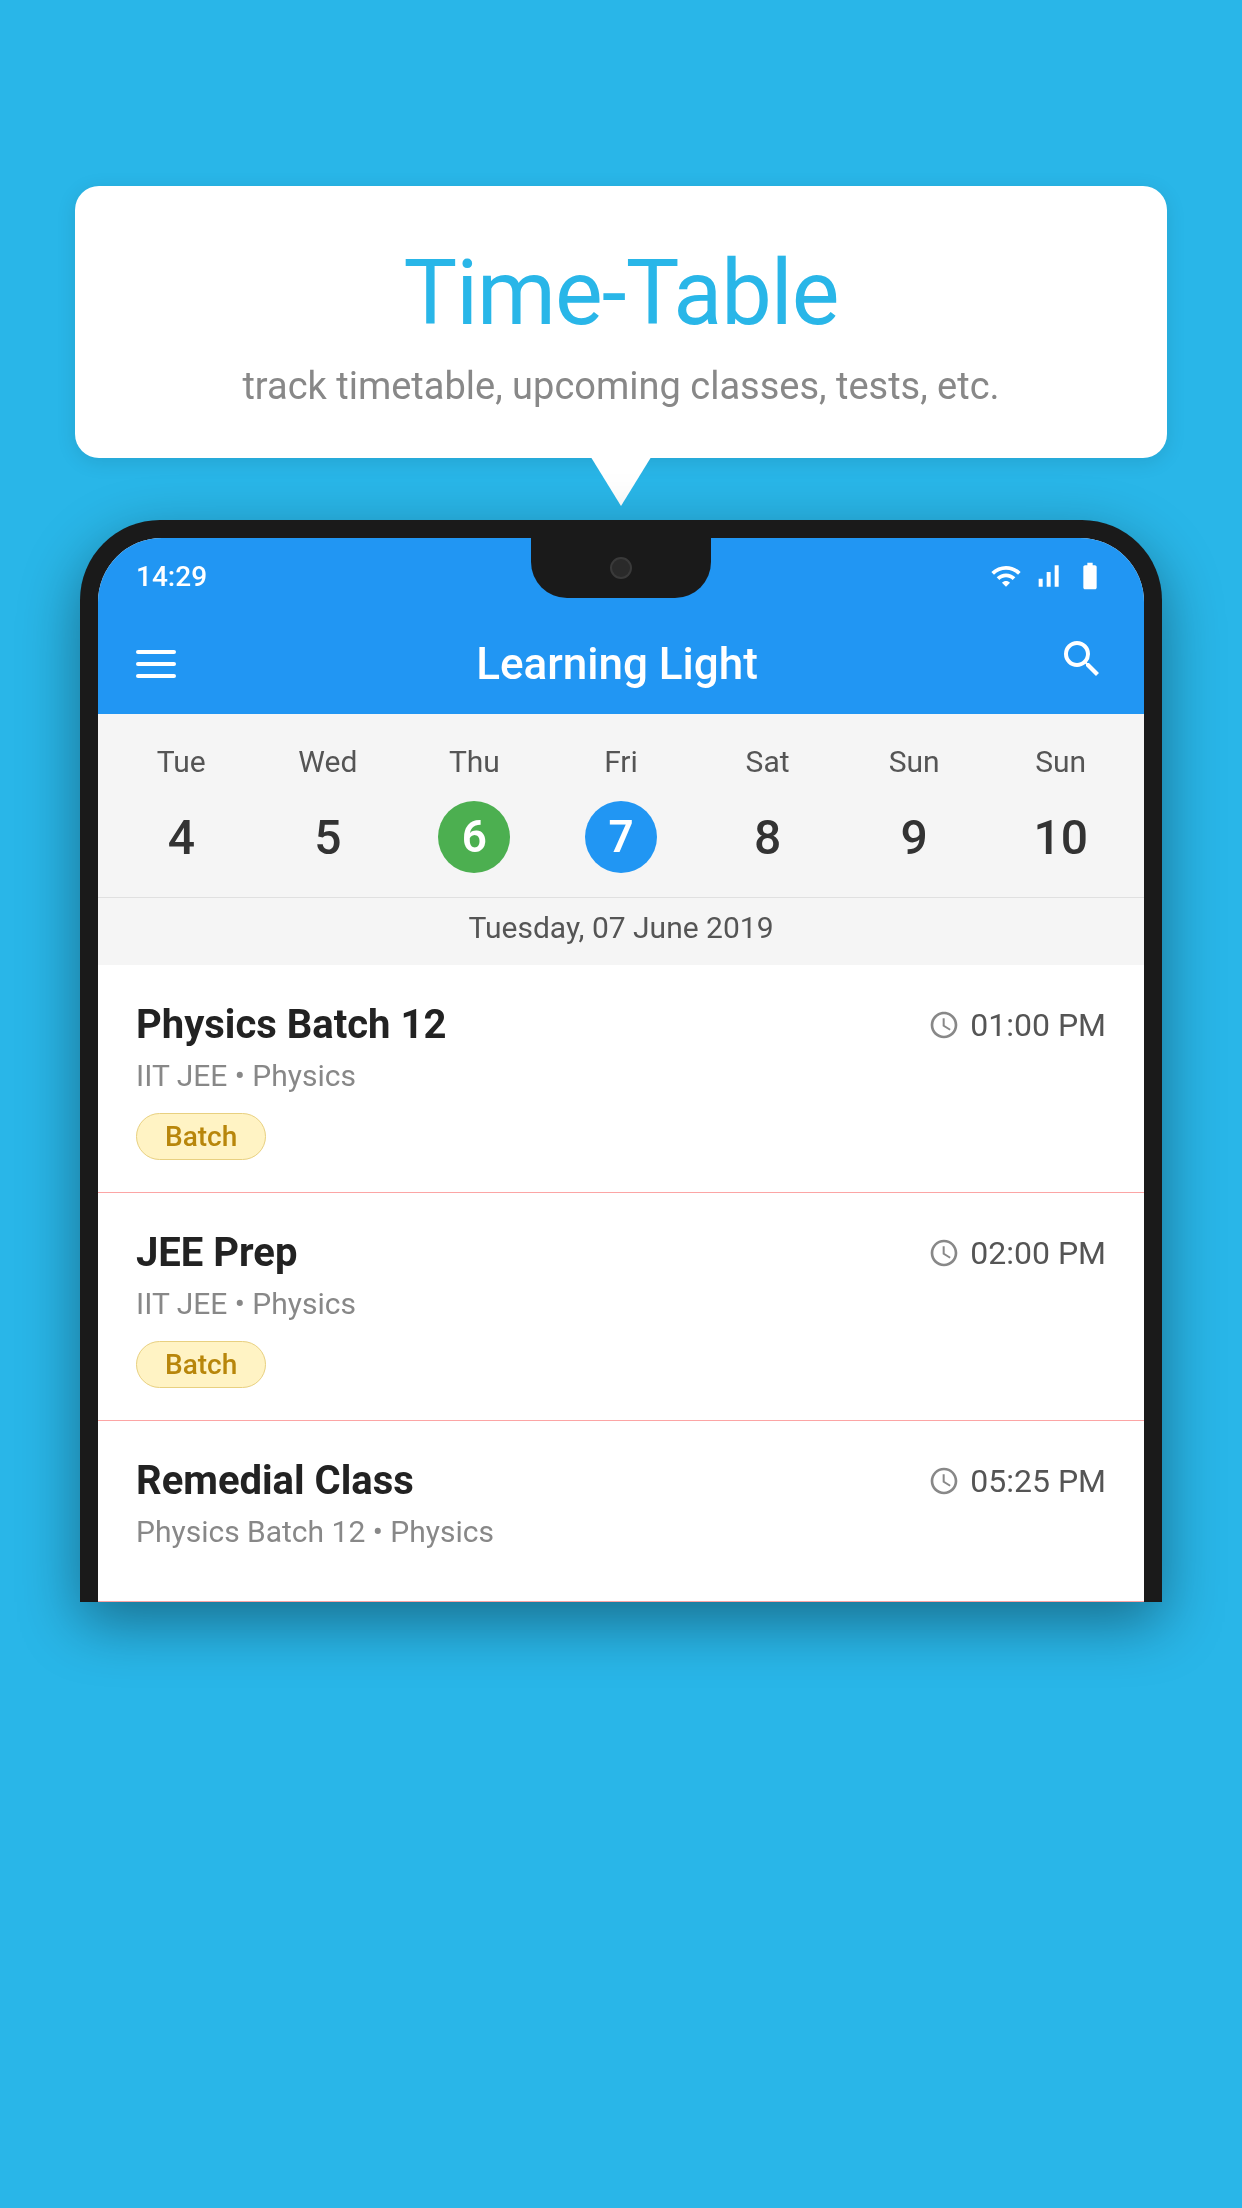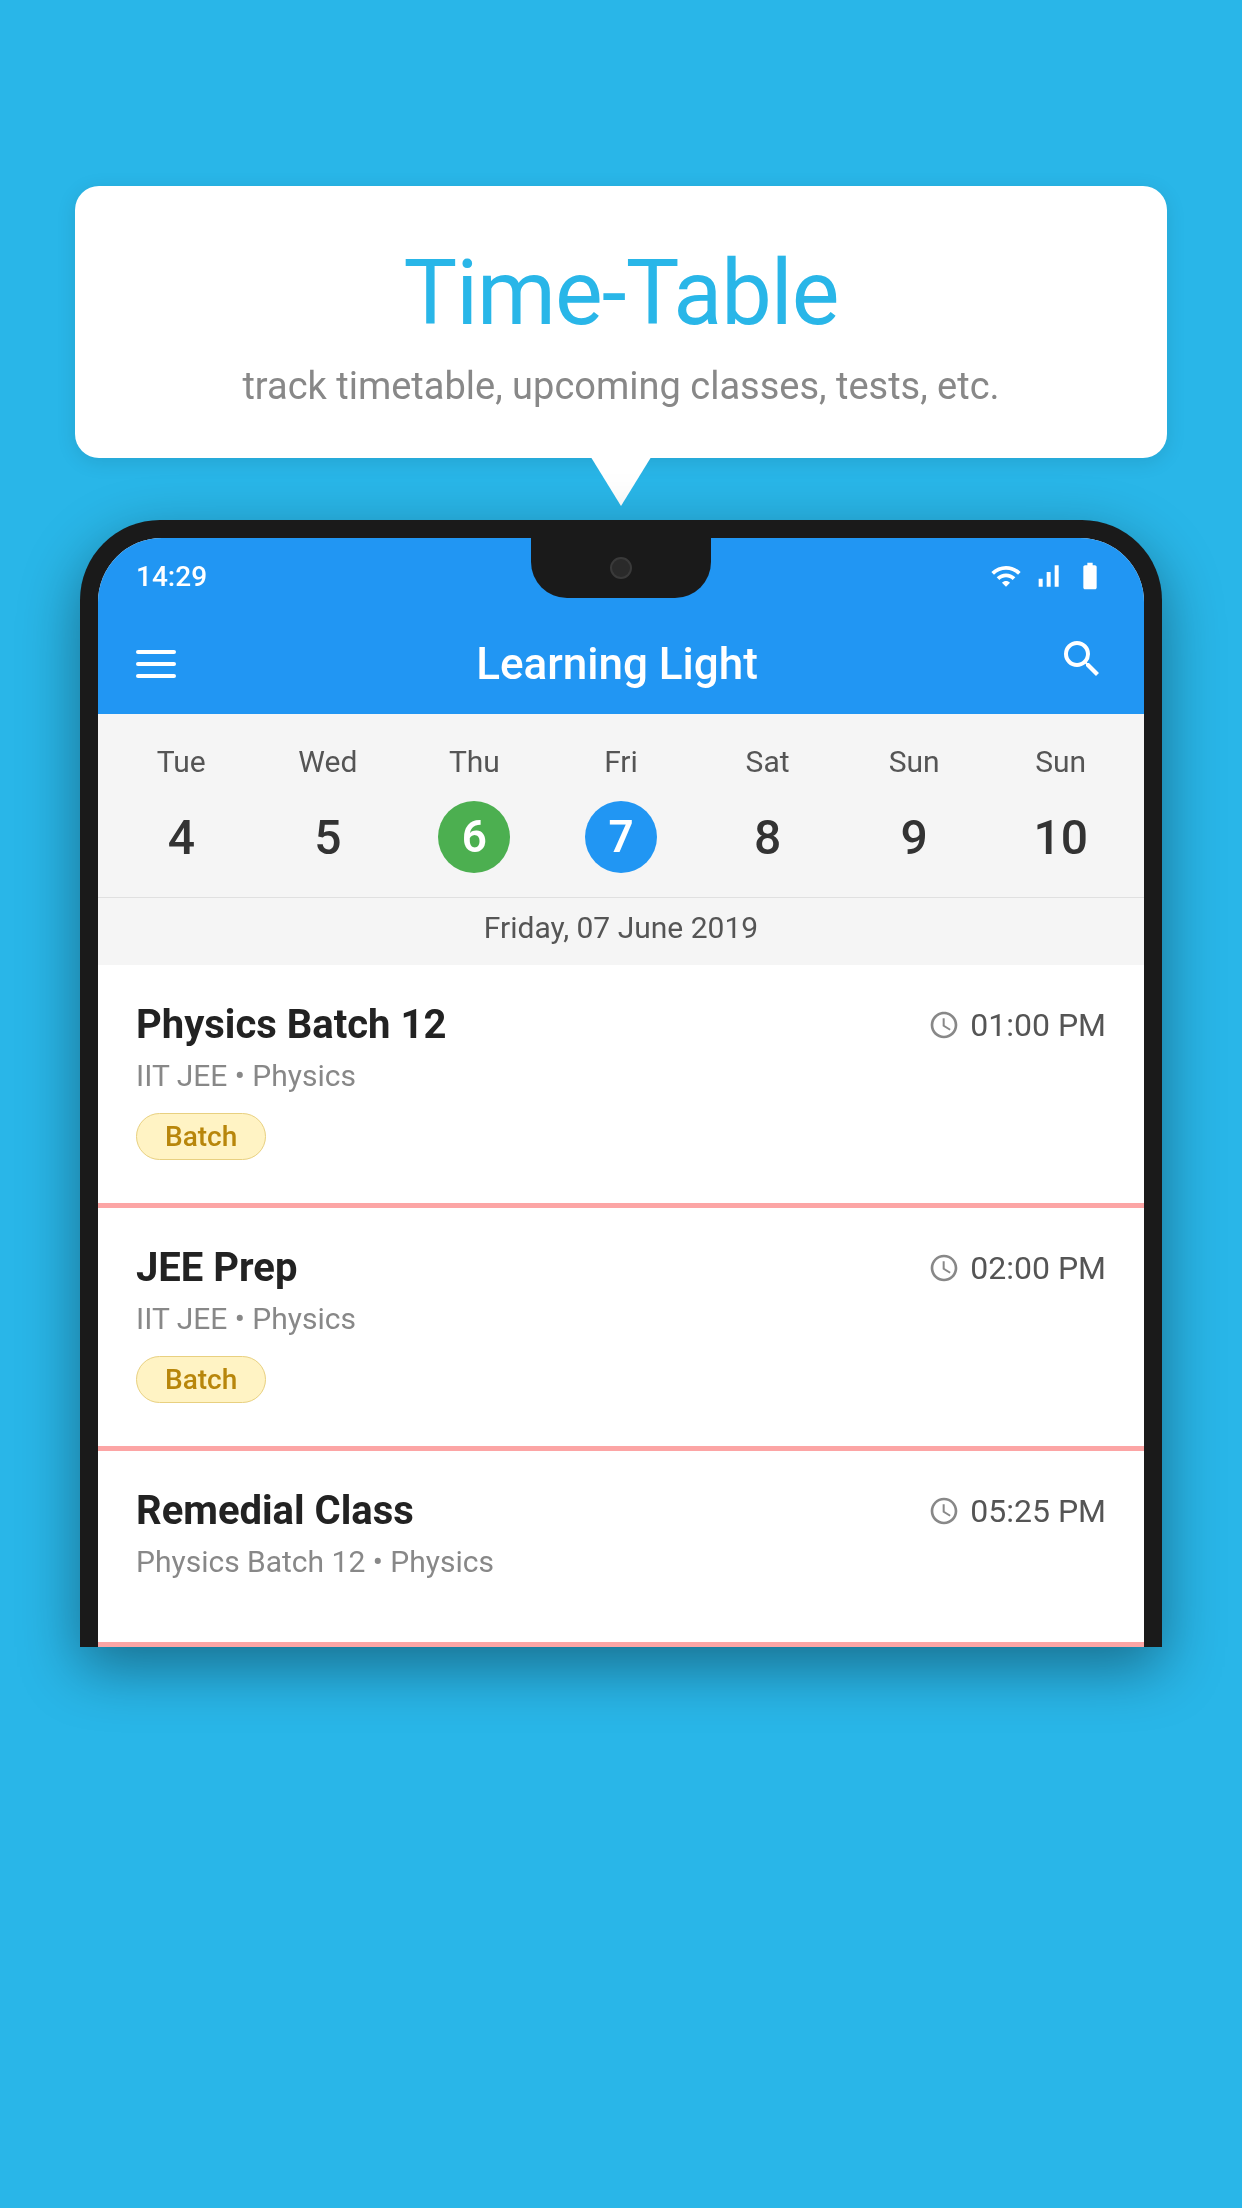--- a/index.html
+++ b/index.html
@@ -233,22 +233,22 @@
       border-top: 1px solid #e0e0e0;
       margin-top: 4px;
     }
 
     
     .schedule-list {
       background: white;
     }
 
     .schedule-item {
-      padding: 36px 38px 43px;
-      border-bottom: 5px solid #fca5a5;
+      padding: 36px 38px 32px;
+      border-bottom: 1px solid #fca5a5;
       background: white;
     }
 
     .schedule-item-header {
       display: flex;
       justify-content: space-between;
       align-items: center;
       margin-bottom: 10px;
     }
 
@@ -354,21 +354,21 @@
             <div class="day-num">
               <div class="day-circle today">6</div>
             </div>
             <div class="day-num">
               <div class="day-circle selected">7</div>
             </div>
             <div class="day-num">8</div>
             <div class="day-num">9</div>
             <div class="day-num">10</div>
           </div>
-        <div class="selected-date-label">Friday, 07 June 2019</div>
+        <div class="selected-date-label">Tuesday, 07 June 2019</div>
       </div>
 
       <div class="schedule-list">
       <div class="schedule-item">
       <div class="schedule-item-header">
         <span class="schedule-title">Physics Batch 12</span>
         <span class="schedule-time">
           <svg class="clock-svg" viewBox="0 0 24 24">
             <path fill="#888" d="M11.99 2C6.47 2 2 6.48 2 12s4.47 10 9.99 10C17.52 22 22 17.52 22 12S17.52 2 11.99 2zM12 20c-4.42 0-8-3.58-8-8s3.58-8 8-8 8 3.58 8 8-3.58 8-8 8zm.5-13H11v6l5.25 3.15.75-1.23-4.5-2.67V7z"></path>
           </svg>

